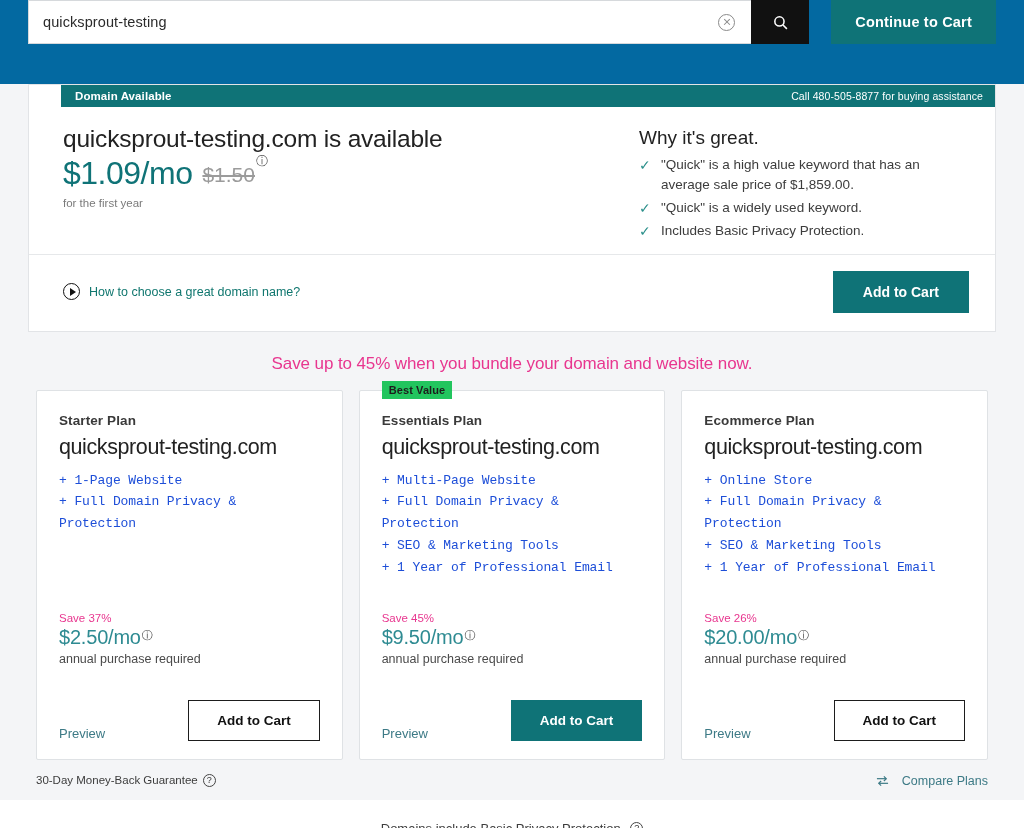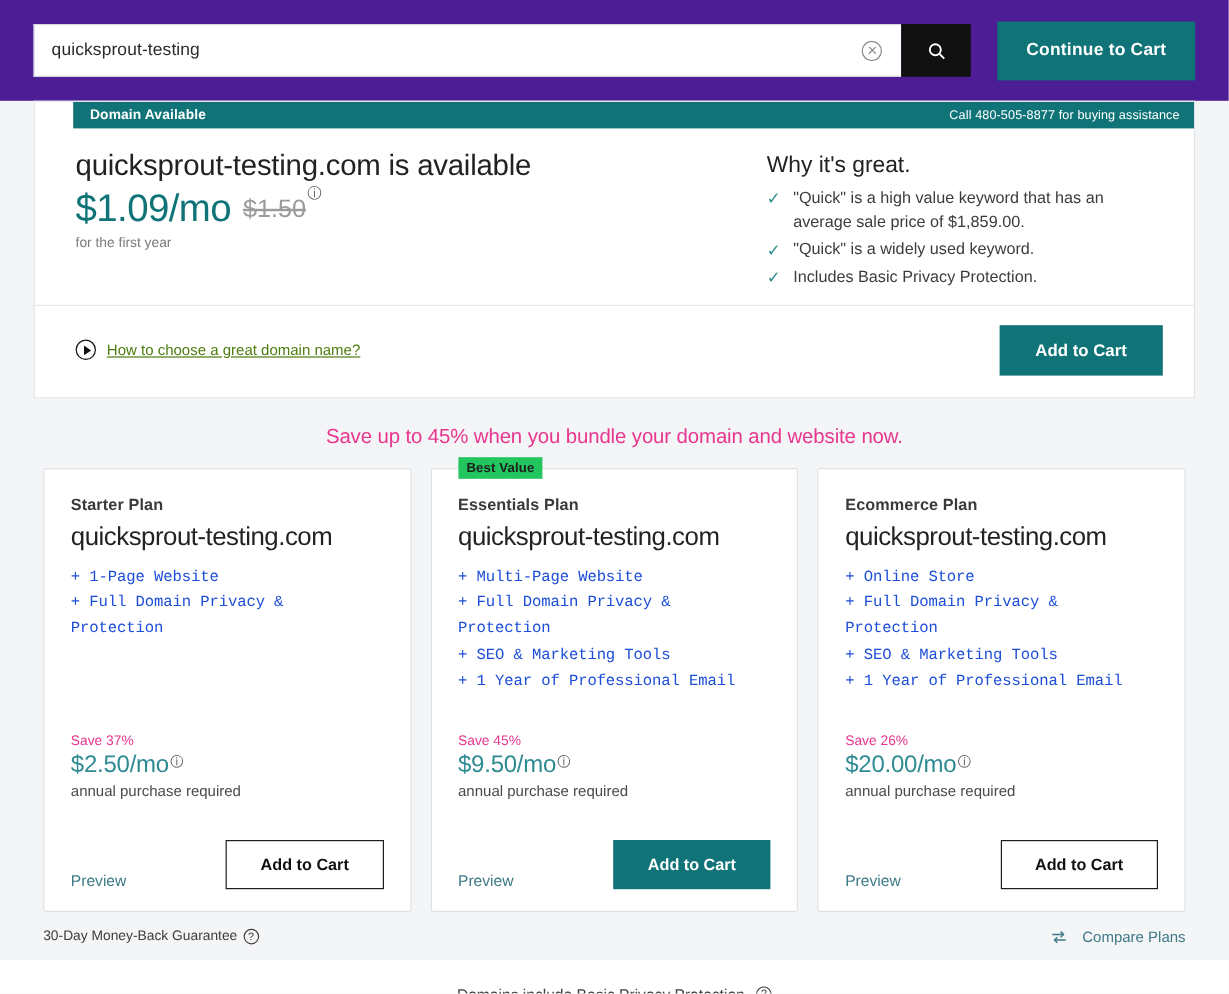--- a/index.html
+++ b/index.html
@@ -12,24 +12,23 @@
 
   body {
     font-family: "Liberation Sans", sans-serif;
     background: #f4f5f7;
     color: #111;
     -webkit-font-smoothing: antialiased;
   }
 
   
   .topbar {
-    background: #4c1d95;
+    background: #0369a1;
     height: 84px;
     display: flex;
-    align-items: center;
     padding: 0 28px;
     gap: 2px;
   }
 
   .search-wrap {
     flex: 1;
     display: flex;
     align-items: stretch;
     height: 44px;
     max-width: 813px;
@@ -88,21 +87,21 @@
     justify-content: center;
     cursor: pointer;
     height: 44px;
   }
 
   .continue-btn {
     margin-left: 20px;
     background: #0f7377;
     color: #fff;
     border: none;
-    height: 49px;
+    height: 44px;
     padding: 10px 24px;
     font-size: 14.5px;
     font-weight: bold;
     font-family: "Liberation Sans", sans-serif;
     cursor: pointer;
     letter-spacing: 0.2px;
     white-space: nowrap;
   }
 
   
@@ -233,22 +232,21 @@
   .play-icon::after {
     content: "";
     position: absolute;
     left: 5.5px; top: 4px;
     border-left: 6px solid #111;
     border-top: 4px solid transparent;
     border-bottom: 4px solid transparent;
   }
   .video-text {
     font-size: 12.5px;
-    color: #4d7c0f;
-    text-decoration: underline;
+    color: #0f766e;
   }
 
   .add-cart-primary {
     background: #0f7377;
     color: #fff;
     border: none;
     padding: 13px 30px;
     font-size: 14px;
     font-weight: bold;
     font-family: "Liberation Sans", sans-serif;

